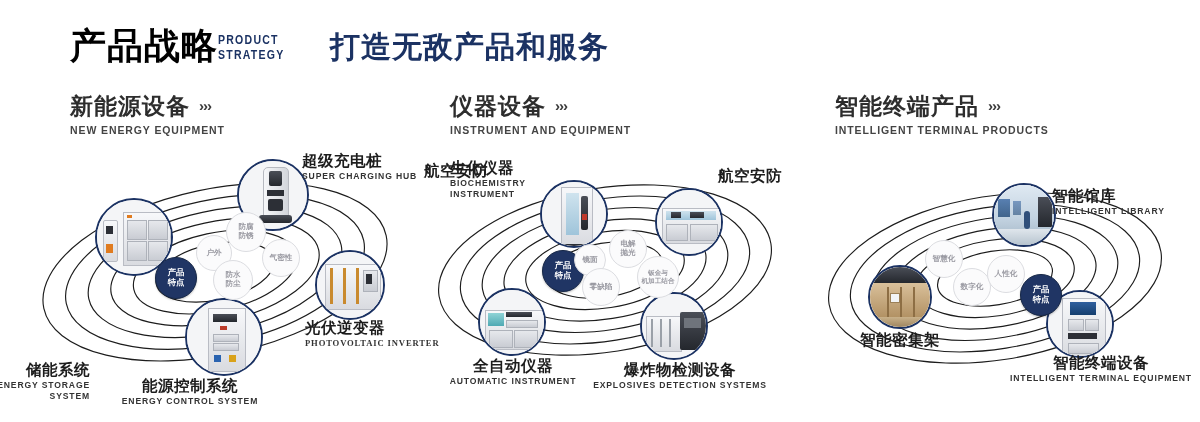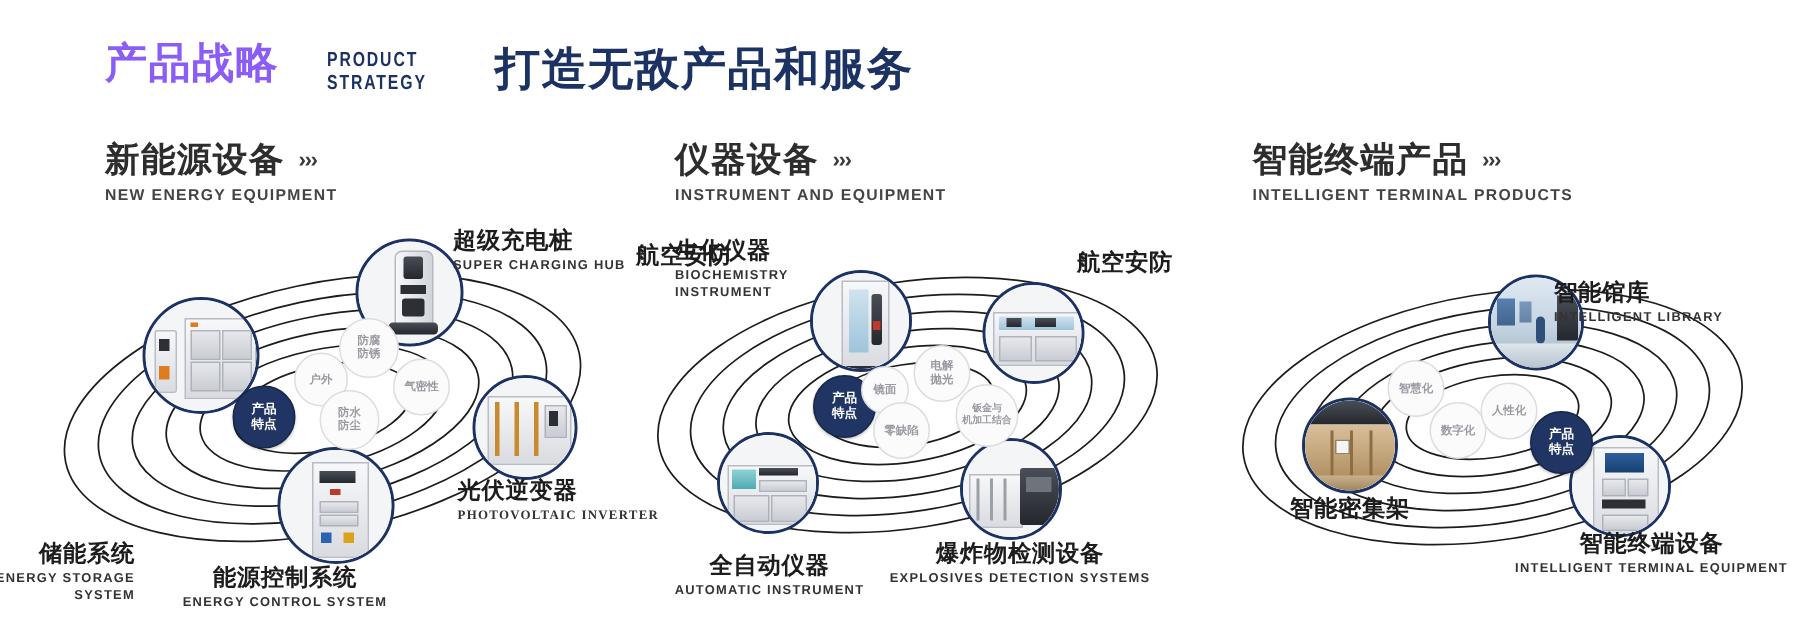--- a/index.html
+++ b/index.html
@@ -9,21 +9,21 @@
     font-family:"Liberation Sans","DejaVu Sans",sans-serif;
     overflow:hidden;
     position:relative;
   }
   #root{position:absolute;inset:0;}
 
   
   .header{position:absolute;left:0;top:0;width:1200px;height:86px;}
   .hdr-cn{
     position:absolute;left:70px;top:28px;
-    font-size:28px;font-weight:700;color:#8b5cf6;
+    font-size:36px;font-weight:700;color:#000000;
     letter-spacing:1px;line-height:1;
   }
   .hdr-en{
     position:absolute;left:218px;top:32px;
     font-size:13.5px;font-weight:700;color:#1b3263;
     line-height:1.12;letter-spacing:1.6px;
     font-family:"Liberation Sans Narrow","Liberation Sans",sans-serif;
     transform:scaleX(.78);transform-origin:left top;
   }
   .hdr-sub{
@@ -272,21 +272,21 @@
     <div class="node" style="left:78px;top:138px;width:68px;height:68px;">
       <div class="img">
         <div class="cab" style="left:5px;top:20px;width:58px;height:38px;"></div>
         <div class="teal" style="left:8px;top:23px;width:16px;height:13px;"></div>
         <div class="dark" style="left:26px;top:22px;width:26px;height:5px;"></div>
         <div class="cab-d" style="left:26px;top:30px;width:30px;height:6px;"></div>
         <div class="cab-d" style="left:9px;top:40px;width:22px;height:16px;"></div>
         <div class="cab-d" style="left:34px;top:40px;width:22px;height:16px;"></div>
       </div>
     </div>
-    <div class="nlabel center" style="left:28px;top:220px;width:170px;">
+    <div class="nlabel center" style="left:28px;top:208px;width:170px;">
       <div class="cn">全自动仪器</div>
       <div class="en">AUTOMATIC INSTRUMENT</div>
     </div>
 
     <div class="node" style="left:240px;top:142px;width:68px;height:68px;">
       <div class="img">
         <div class="cab" style="left:4px;top:22px;width:34px;height:34px;"></div>
         <div style="position:absolute;left:9px;top:25px;width:1.5px;height:28px;background:#9aa0a8;"></div>
         <div style="position:absolute;left:18px;top:25px;width:1.5px;height:28px;background:#9aa0a8;"></div>
         <div style="position:absolute;left:27px;top:25px;width:1.5px;height:28px;background:#9aa0a8;"></div>
@@ -332,21 +332,21 @@
     <div class="node" style="left:202px;top:33px;width:64px;height:64px;">
       <div class="img">
         <div style="position:absolute;inset:0;background:linear-gradient(180deg,#dfe9f2 0%,#c3d3e1 55%,#9fb2c2 100%);"></div>
         <div class="scr" style="left:4px;top:14px;width:12px;height:18px;opacity:.75;"></div>
         <div class="scr" style="left:19px;top:16px;width:8px;height:14px;opacity:.55;"></div>
         <div class="dark" style="left:44px;top:12px;width:14px;height:30px;"></div>
         <div style="position:absolute;left:30px;top:26px;width:6px;height:18px;background:#2f4f7a;border-radius:3px;"></div>
         <div class="floor" style="left:0;top:44px;width:64px;height:20px;"></div>
       </div>
     </div>
-    <div class="nlabel right" style="left:246px;top:38px;width:130px;">
+    <div class="nlabel right" style="left:262px;top:38px;width:130px;">
       <div class="cn">智能馆库</div>
       <div class="en">INTELLIGENT LIBRARY</div>
     </div>
 
     <div class="node" style="left:78px;top:115px;width:64px;height:64px;">
       <div class="img">
         <div class="dark" style="left:0;top:0;width:64px;height:16px;"></div>
         <div class="wood" style="left:0;top:16px;width:64px;height:36px;"></div>
         <div style="position:absolute;left:17px;top:20px;width:1.5px;height:30px;background:#8d6e44;"></div>
         <div style="position:absolute;left:30px;top:20px;width:1.5px;height:30px;background:#8d6e44;"></div>

